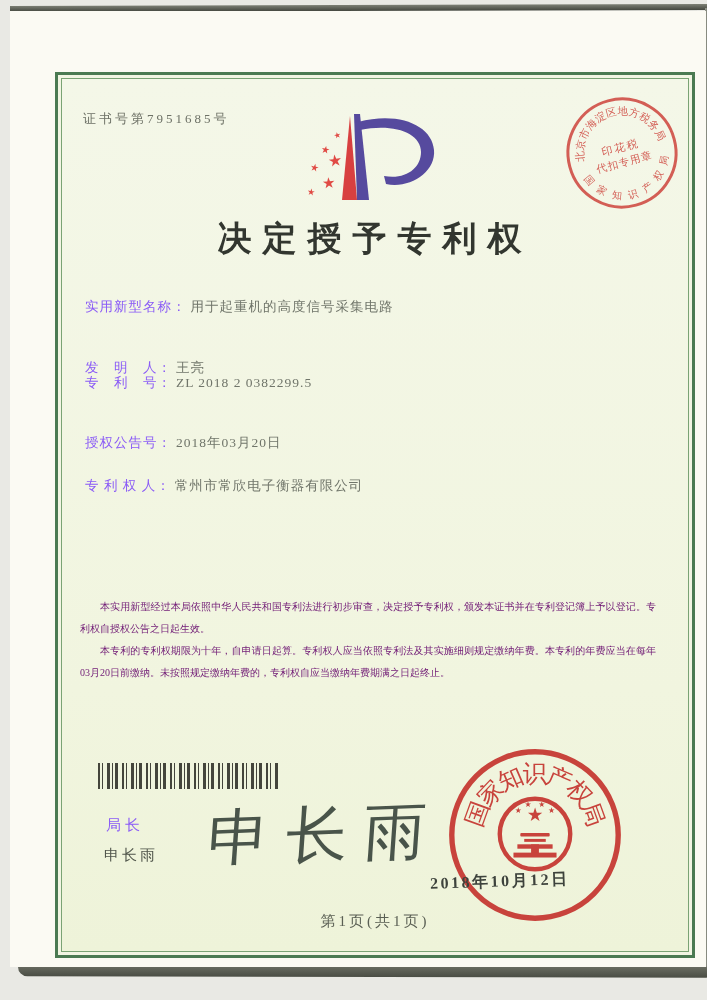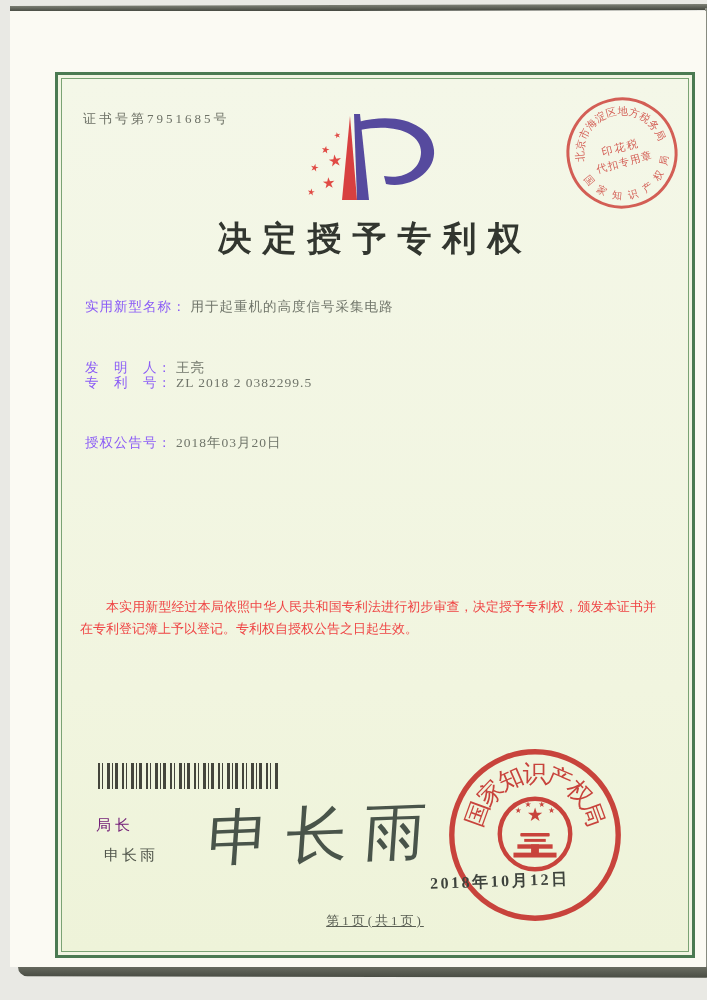--- a/index.html
+++ b/index.html
@@ -38,51 +38,51 @@
   .title { position:absolute; left:45px; top:216px; width:640px; text-align:center;
     font-size:34px; font-weight:bold; letter-spacing:11px; color:#32362f; }
 
   .field-row { position:absolute; left:75px; width:570px; font-size:13.5px;
     color:#70756a; letter-spacing:1px; white-space:nowrap; }
   .f-label { color:#8b5cf6;font-family:Liberation Serif, serif; }
   .f-value { margin-left:4px; }
   .grant-right { position:absolute; left:323px; top:0; }
 
   .paras { position:absolute; left:70px; top:596px; width:576px;
-    font-size:13px; line-height:22px; text-align:justify; color:#ef4444; }
+    font-size:10px; line-height:22px; text-align:justify; color:#701a75; }
   .paras p { text-indent:2em; margin:0; }
 
   .barcode { position:absolute; left:88px; top:763px; width:182px; height:26px;
     background:repeating-linear-gradient(90deg,
       #26261f 0 2px, transparent 2px 4px,
       #26261f 4px 5px, transparent 5px 9px,
       #26261f 9px 12px, transparent 12px 14px,
       #26261f 14px 15px, transparent 15px 17px,
       #26261f 17px 20px, transparent 20px 24px);
     opacity:.85; }
 
-  .director-label { position:absolute; left:86px; top:816px; font-size:15px;
-    letter-spacing:4px; color:#701a75; }
+  .director-label { position:absolute; left:96px; top:816px; font-size:15px;
+    letter-spacing:4px; color:#8b5cf6; }
   .director-name { position:absolute; left:94px; top:846px; font-size:15px;
     letter-spacing:3px; color:#4f544a; }
   .signature { position:absolute; left:198px; top:792px; width:280px;
     font-size:62px; letter-spacing:16px; color:#49544a;
     transform:rotate(-2deg) skewX(-6deg); white-space:nowrap; }
 
   .office-seal { position:absolute; left:432px; top:742px; width:186px; height:186px;
     opacity:.92; }
   .seal-date { position:absolute; left:420px; top:870px; width:215px;
     font-size:16px; letter-spacing:2.5px; color:#3d423c; font-weight:bold;
     transform:rotate(-2deg); z-index:5; }
 
   .tax-stamp { position:absolute; left:553px; top:83px; width:118px; height:118px;
     transform:rotate(-15deg); opacity:.88; }
 
   .page-footer { position:absolute; left:45px; top:912px; width:640px;
-    text-align:center; font-size:13px; letter-spacing:3px; color:#5a5f54;text-decoration:underline; }
+    text-align:center; font-size:15px; letter-spacing:3px; color:#5a5f54; }
 </style>
 </head>
 <body>
 
 <div id="stage">
 
   <div class="edge-top"></div>
   <div class="edge-right"></div>
   <div class="edge-bottom"></div>
 
@@ -143,23 +143,27 @@
     </div>
     <div class="field-row" style="top:348px">
       <span class="f-label">发　明　人：</span><span class="f-value">王亮</span>
     </div>
     <div class="field-row" style="top:363px">
       <span class="f-label">专　利　号：</span><span class="f-value">ZL 2018 2 0382299.5</span>
     </div>
     <div class="field-row" style="top:423px">
       <span class="f-label">授权公告号：</span><span class="f-value">2018年03月20日</span>
     </div>
+    <div class="field-row" style="top:466px">
+      <span class="f-label">专 利 权 人：</span><span class="f-value">常州市常欣电子衡器有限公司</span>
+    </div>
 
     <div class="paras" style="top:585px">
       <p>本实用新型经过本局依照中华人民共和国专利法进行初步审查，决定授予专利权，颁发本证书并在专利登记簿上予以登记。专利权自授权公告之日起生效。</p>
+      <p>本专利的专利权期限为十年，自申请日起算。专利权人应当依照专利法及其实施细则规定缴纳年费。本专利的年费应当在每年03月20日前缴纳。未按照规定缴纳年费的，专利权自应当缴纳年费期满之日起终止。</p>
     </div>
 
     <div class="barcode" style="top:752px"></div>
 
     <div class="director-label" style="top:805px">局长</div>
     <div class="director-name" style="top:835px">申长雨</div>
     <div class="signature" style="top:781px">申长雨</div>
 
     <div class="office-seal" style="top:731px">
       <svg id="sealSvg" viewBox="0 0 190 190" width="186" height="186">

